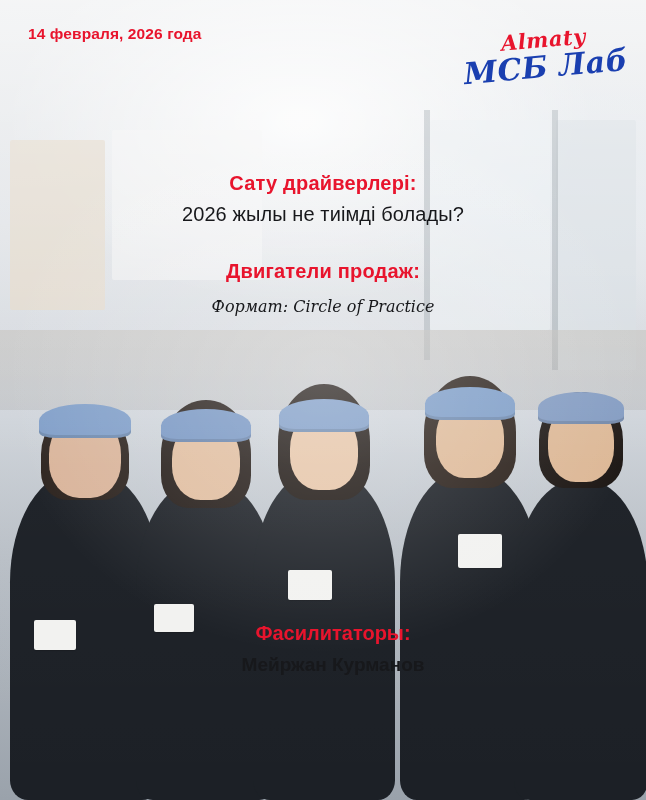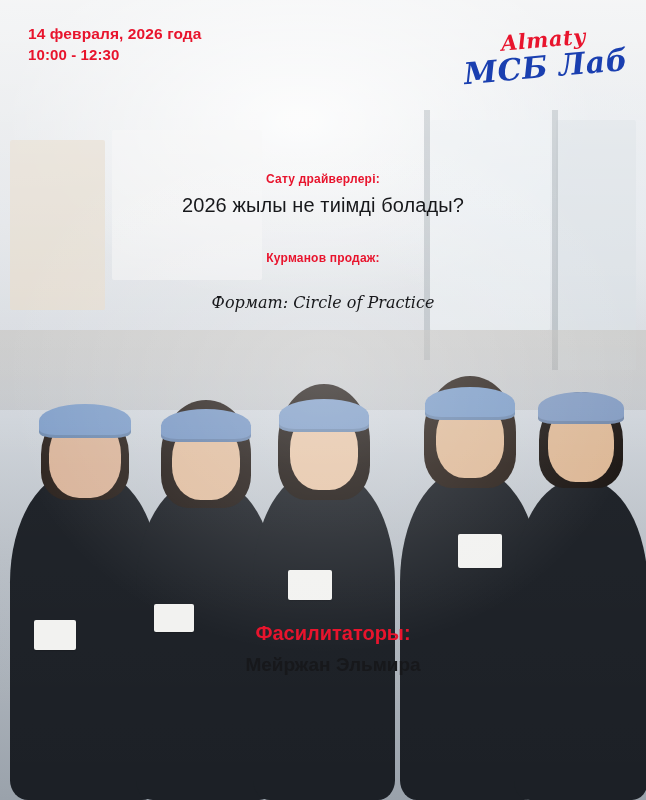--- a/index.html
+++ b/index.html
@@ -159,35 +159,35 @@
   }
 
   
   .titles {
     position: absolute;
     left: 0; right: 0;
     top: 172px;
     text-align: center;
   }
   .t-red {
-    font-size: 12px;
+    font-size: 20px;
     font-weight: bold;
     color: #E8142D;
     letter-spacing: 0.2px;
     margin-bottom: 8px;
   }
   .t-dark {
     font-size: 20px;
     font-weight: normal;
     color: #17181b;
     letter-spacing: 0.1px;
   }
   .block-gap { height: 34px; }
   .t-format {
-    margin-top: 28px;
+    margin-top: 14px;
     font-family: "DejaVu Serif", serif;
     font-style: italic;
     font-size: 16px;
     color: #17181b;
   }
 
   
   .facil {
     position: absolute;
     left: 0; right: 0;
@@ -264,34 +264,33 @@
       </div>
 
     </div>
 
     <div class="haze"></div>
     <div class="vignette"></div>
   </div>
 
   <div class="header">
     <div class="line1">14 февраля, 2026 года</div>
-    <div class="line2">10:00 - 12:30</div>
   </div>
 
   <div class="logo">
     <div class="almaty">Almaty</div>
     <div class="msb">МСБ Лаб</div>
   </div>
 
   <div class="titles">
     <div class="t-red">Сату драйверлері:</div>
     <div class="t-dark">2026 жылы не тиімді болады?</div>
     <div class="block-gap"></div>
-    <div class="t-red">Курманов продаж:</div>
+    <div class="t-red">Двигатели продаж:</div>
     <div class="t-format">Формат: Circle of Practice</div>
   </div>
 
   <div class="facil">
     <div class="f-head">Фасилитаторы:</div>
-    <div class="f-name">Мейржан Эльмира</div>
+    <div class="f-name">Мейржан Курманов</div>
   </div>
 
 </div>
 
 </body></html>

